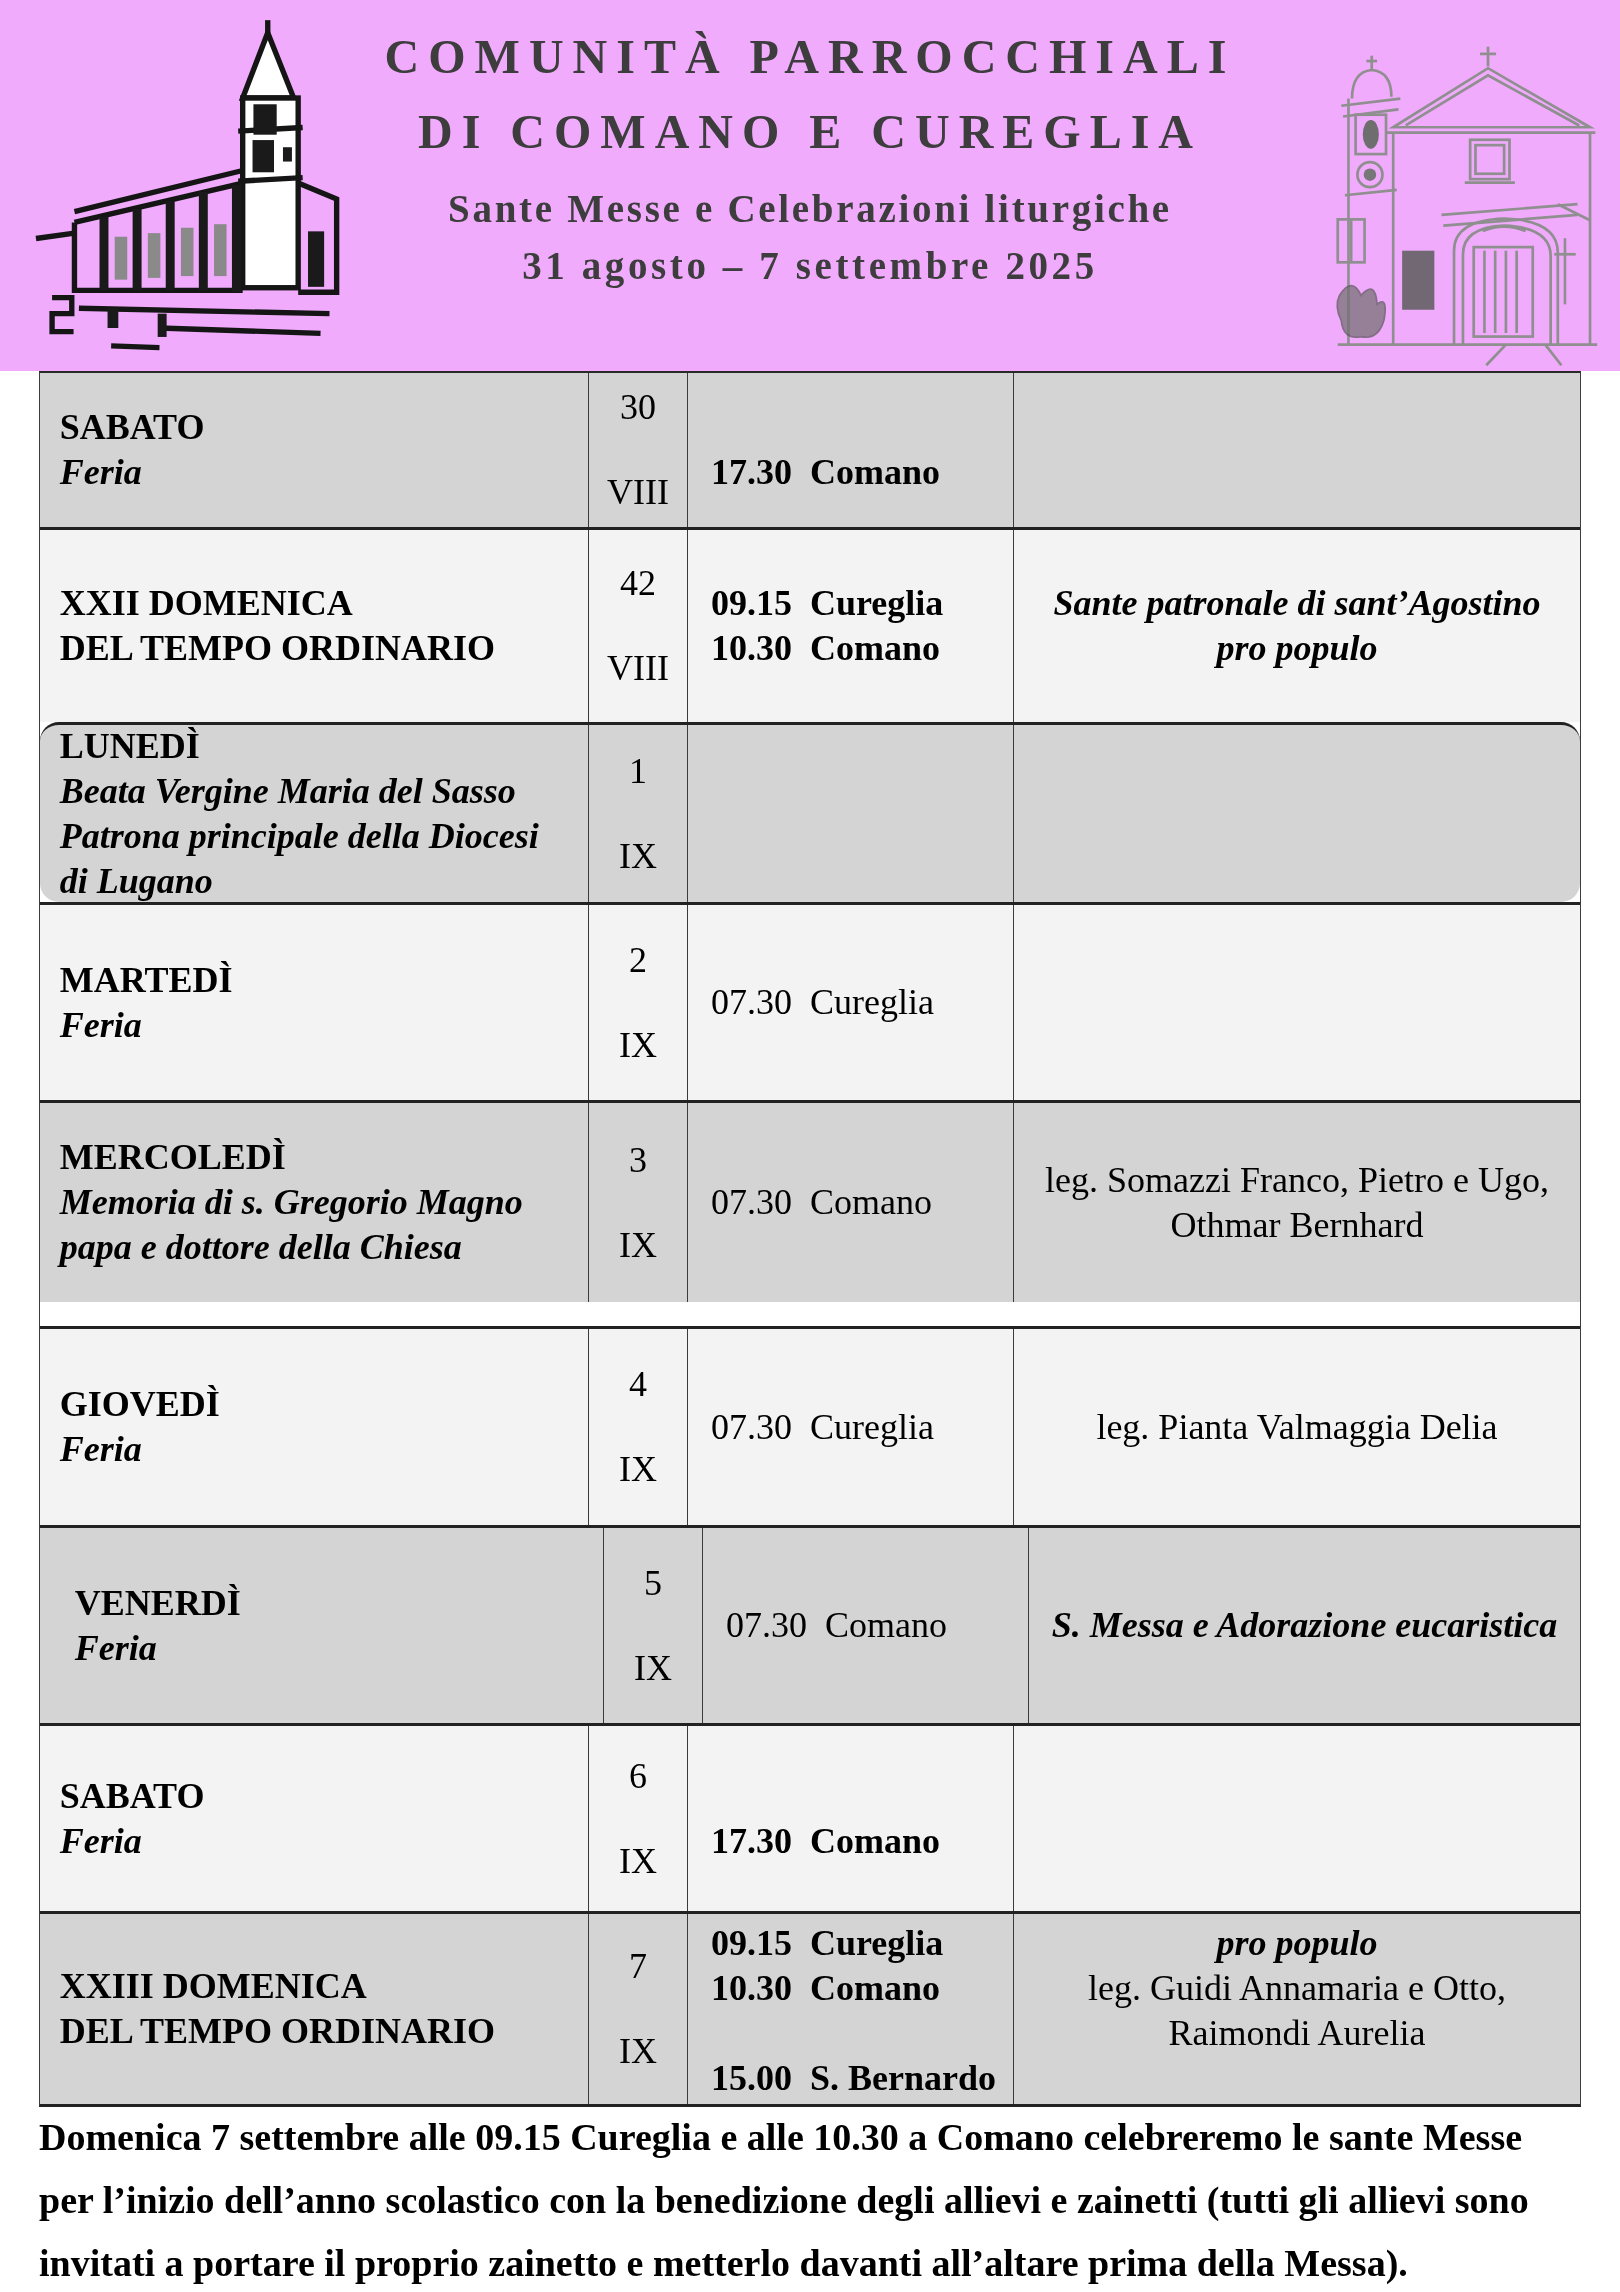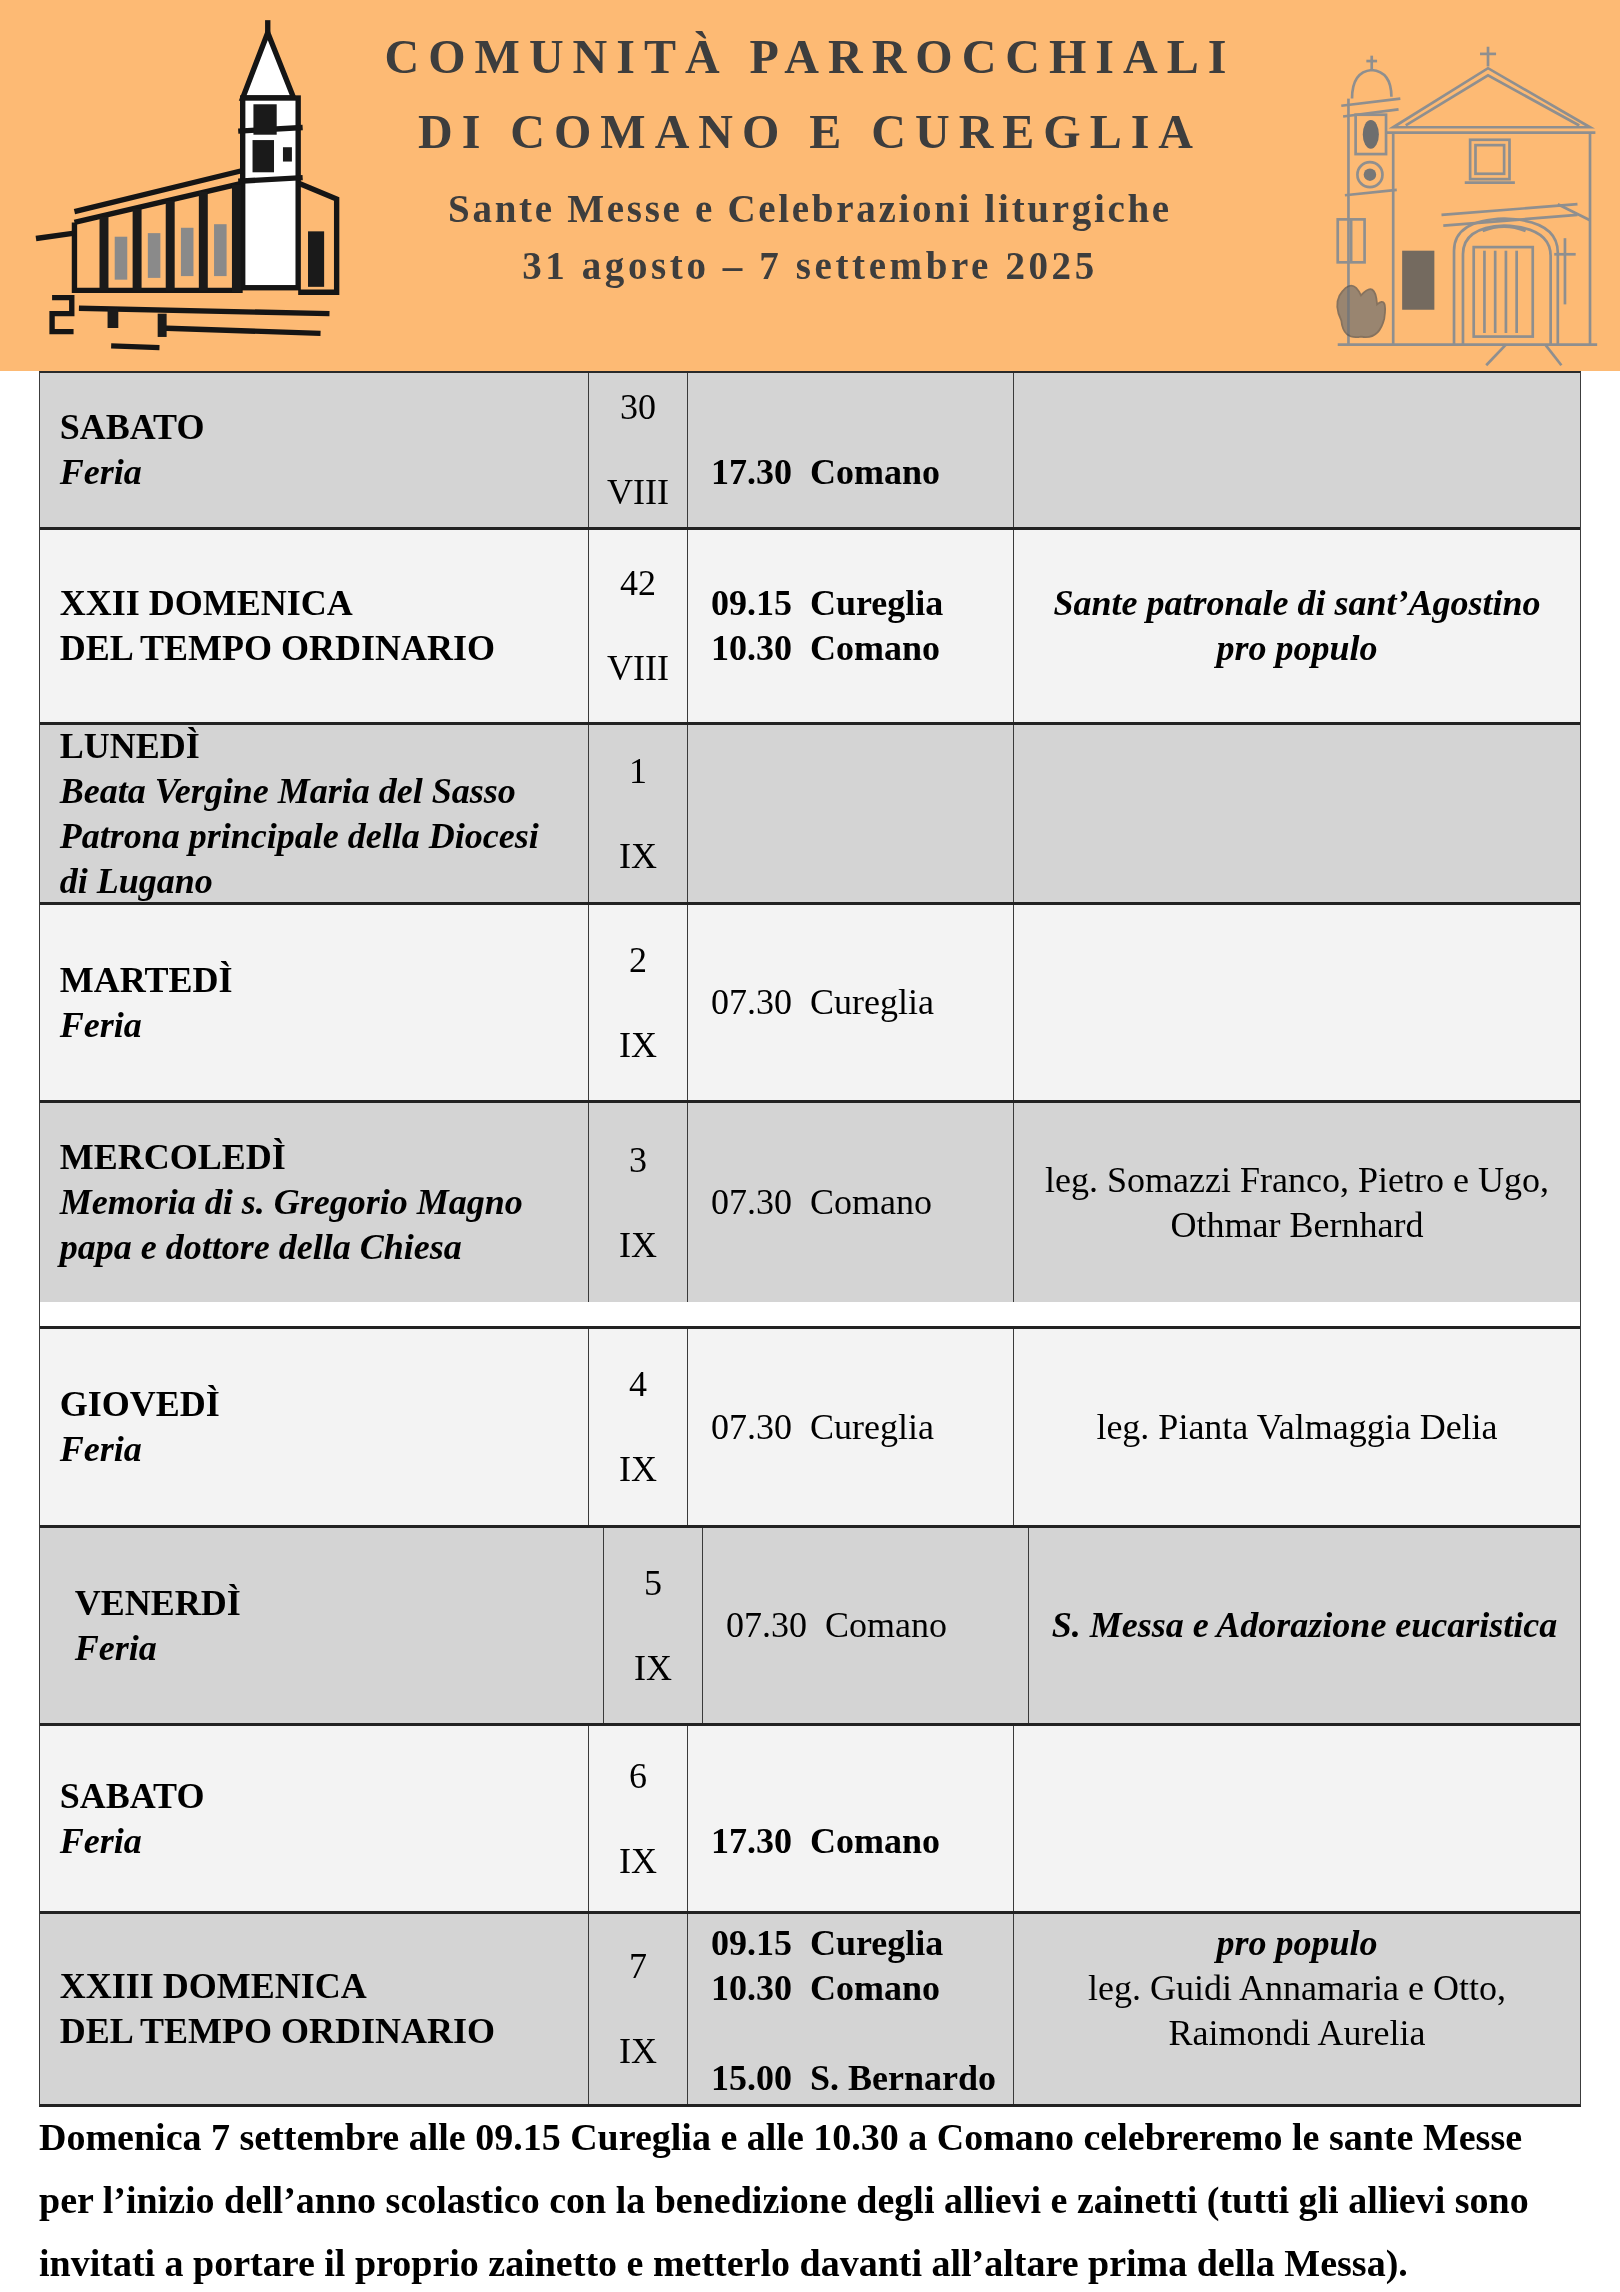--- a/index.html
+++ b/index.html
@@ -1,40 +1,40 @@
 <!DOCTYPE html>
 <html style="font-size:14.3px"><head>
 <meta charset="utf-8">
 <style>
   html,body { margin:0; padding:0; background:#ffffff; }
   body { width:1620px; height:2293px; font-family:"Liberation Serif", serif; color:#000; }
   .page { position:relative; width:1620px; height:2293px; overflow:hidden; background:#fff; }
 
   
-  .header { position:absolute; left:0; top:0; width:1620px; height:371px; background:#fdba74; }
+  .header { position:absolute; left:0; top:0; width:1620px; height:371px; background:#f0abfc; }
   .sketch-left  { position:absolute; left:25px;  top:12.5px; }
   .sketch-right { position:absolute; left:1293px; top:36px; }
   .title-block { position:absolute; left:358px; right:358px; top:32px; text-align:center; color:#3d3d3d; }
   .title-line { font-size:48px; font-weight:bold; letter-spacing:9px; line-height:1.05; white-space:nowrap; }
   .title-line.second { margin-top:25px; }
   .subtitle   { margin-top:28px; font-size:39px; font-weight:bold; letter-spacing:2.7px; white-space:nowrap; }
   .date-range { margin-top:12.5px; font-size:39px; font-weight:bold; letter-spacing:3.6px; white-space:nowrap; }
 
   
   .mass-table { position:absolute; left:39px; top:371px; width:1542px;
                 border-top:2.7px solid #2a2a2a; border-bottom:3.6px solid #222;
                 border-left:1.8px solid #3c3c3c; border-right:1.8px solid #3c3c3c;
                 box-sizing:border-box; }
   .trow { display:grid; grid-template-columns:548px 99px 326px 1fr; box-sizing:border-box; }
   .trow + .trow { border-top:3.6px solid #222; }
   .trow.grey  { background:#d4d4d4; }
   .trow.light { background:#f3f3f3; }
   .trow:nth-child(1) { height:154px; }
   .trow:nth-child(2) { height:195px; }
-  .trow:nth-child(3) { height:180px; }
+  .trow:nth-child(3) { height:180px;border-radius:19px; }
   .trow:nth-child(4) { height:198px; }
   .trow:nth-child(5) { height:202px; }
   .trow:nth-child(6) { height:199px;margin-top:24px; }
   .trow:nth-child(7) { height:198px;padding-left:15px; }
   .trow:nth-child(8) { height:188px; }
   .trow:nth-child(9) { height:193px; }
   .cell { box-sizing:border-box; display:flex; flex-direction:column; justify-content:center;
           font-size:36px; line-height:45px; overflow:hidden; }
   .cell + .cell { border-left:1.8px solid #3a3a3a; }
   .day-cell   { padding-left:19.7px; padding-right:7.2px; align-items:flex-start; }

